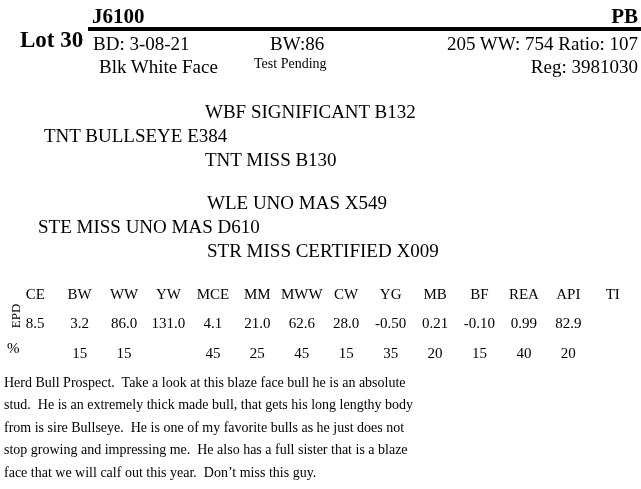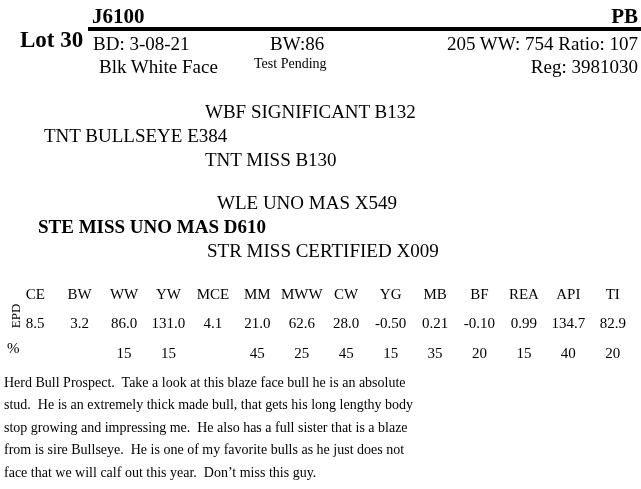--- a/index.html
+++ b/index.html
@@ -25,22 +25,22 @@
   .ww-text      { right: 3px;  top: 33px; font-size: 19px; }
   .color-text   { left: 93px;  top: 56px; font-size: 19px; margin-left: 6px; }
   .test-text    { left: 254px; top: 56px; font-size: 14px; }
   .reg-text     { right: 3px;  top: 56px; font-size: 19px; }
 
   
   .ped { font-size: 19px; }
   .sire-sire { left: 205px; top: 101px; }
   .sire      { left: 44px;  top: 125px; }
   .sire-dam  { left: 205px; top: 149px; }
-  .dam-sire  { left: 217px; top: 192px; }
-  .dam       { left: 38px;  top: 216px; font-weight: bold; }
+  .dam-sire  { left: 207px; top: 192px; }
+  .dam       { left: 38px;  top: 216px; }
   .dam-dam   { left: 207px; top: 240px; }
 
   
   .epd-grid {
     position: absolute;
     left: 13px; top: 281px;
     width: 622px;
     display: grid;
     grid-template-columns: repeat(14, 1fr);
     grid-template-rows: 27px 30px 30px;
@@ -125,21 +125,20 @@
     <div class="cell">86.0</div>
     <div class="cell">131.0</div>
     <div class="cell">4.1</div>
     <div class="cell">21.0</div>
     <div class="cell">62.6</div>
     <div class="cell">28.0</div>
     <div class="cell">-0.50</div>
     <div class="cell">0.21</div>
     <div class="cell">-0.10</div>
     <div class="cell">0.99</div>
-    <div class="cell">134.7</div>
     <div class="cell">82.9</div>
 
     <div class="cell"></div>
     <div class="cell"></div>
     <div class="cell">15</div>
     <div class="cell">15</div>
     <div class="cell"></div>
     <div class="cell">45</div>
     <div class="cell">25</div>
     <div class="cell">45</div>
@@ -147,18 +146,18 @@
     <div class="cell">35</div>
     <div class="cell">20</div>
     <div class="cell">15</div>
     <div class="cell">40</div>
     <div class="cell">20</div>
   </div>
 
   <div class="description">
     <div class="line">Herd Bull Prospect.  Take a look at this blaze face bull he is an absolute</div>
     <div class="line">stud.  He is an extremely thick made bull, that gets his long lengthy body</div>
+    <div class="line">from is sire Bullseye.  He is one of my favorite bulls as he just does not</div>
     <div class="line">stop growing and impressing me.  He also has a full sister that is a blaze</div>
-    <div class="line">from is sire Bullseye.  He is one of my favorite bulls as he just does not</div>
     <div class="line">face that we will calf out this year.  Don’t miss this guy.</div>
   </div>
 
 </div>
 
 </body></html>

